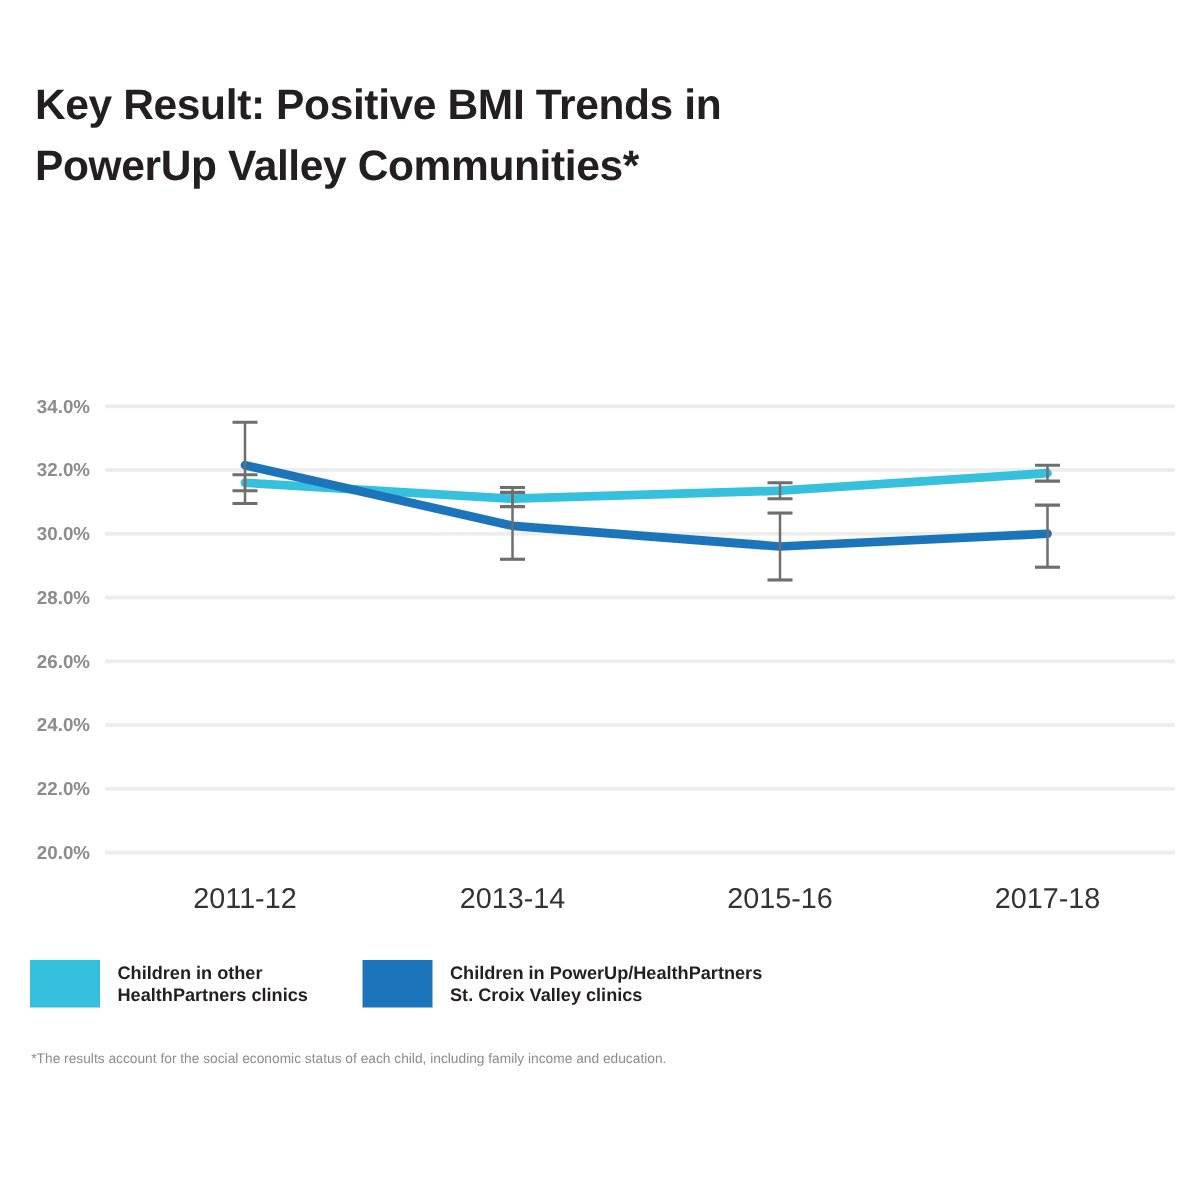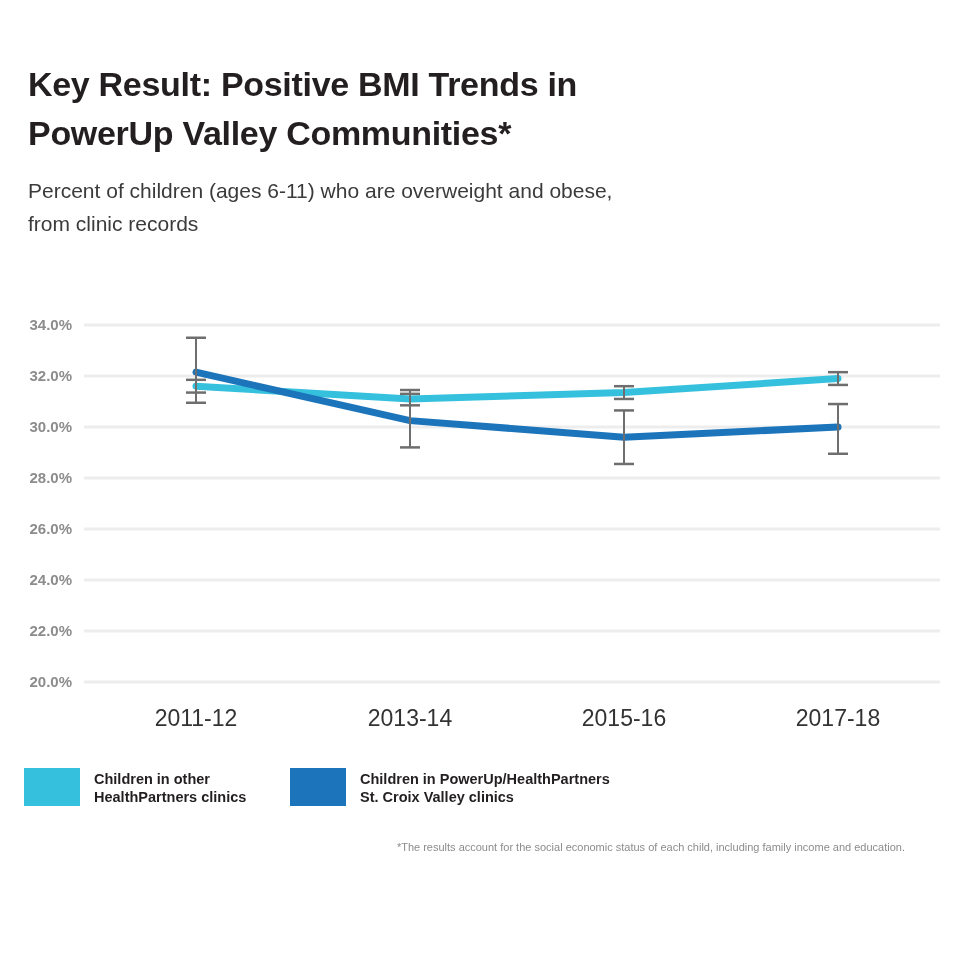--- a/index.html
+++ b/index.html
@@ -97,33 +97,30 @@
   }
   .footnote {
     position: absolute;
     left: 25px;
     top: 840px;
     width: 880px;
     font-size: 11px;
     line-height: 15px;
     color: #8c8c8c;
     font-weight: normal;
-    text-align: right;
   }
 </style>
 </head>
 <body>
 
 <div class="page">
 
   <div class="header">
     <h1 class="chart-title">Key Result: Positive BMI Trends in
 PowerUp Valley Communities*</h1>
-    <p class="chart-subtitle">Percent of children (ages 6-11) who are overweight and obese,
-from clinic records</p>
   </div>
 
   <div class="plot-wrap">
     <svg class="plot" id="plot-svg" width="960" height="450" viewBox="0 0 960 450">
       <g id="gridlines">
           <rect x="84" y="380.5" width="856" height="3" fill="#ededed"></rect>
           <rect x="84" y="329.5" width="856" height="3" fill="#ededed"></rect>
           <rect x="84" y="278.5" width="856" height="3" fill="#ededed"></rect>
           <rect x="84" y="227.5" width="856" height="3" fill="#ededed"></rect>
           <rect x="84" y="176.5" width="856" height="3" fill="#ededed"></rect>

